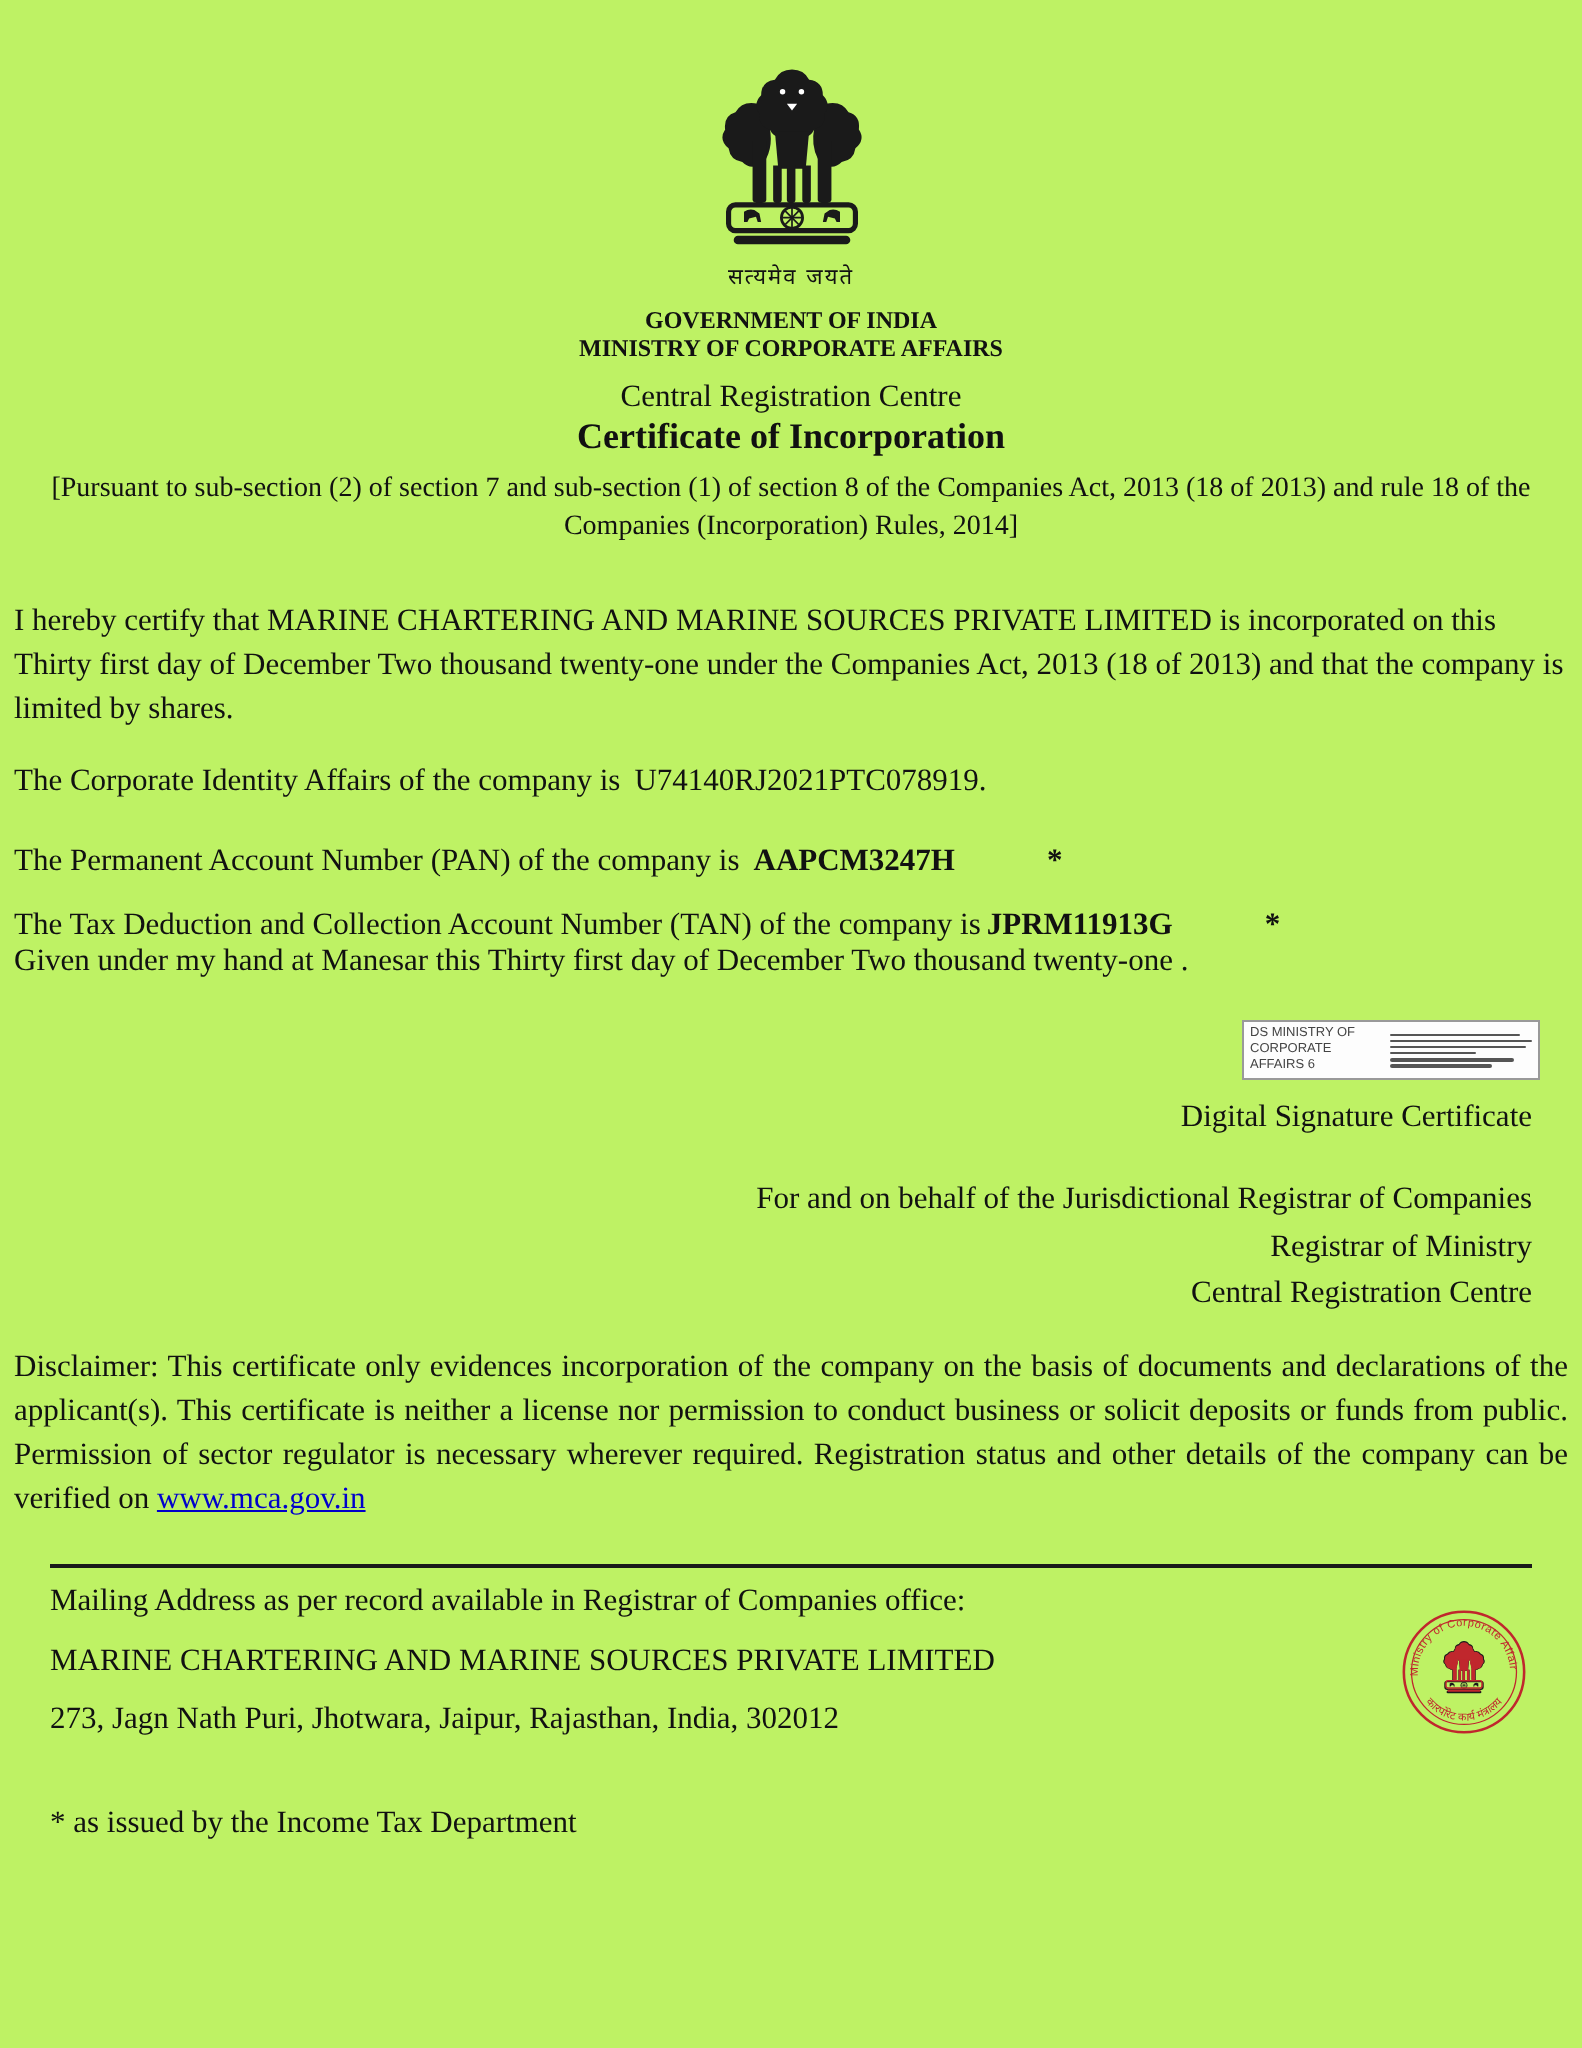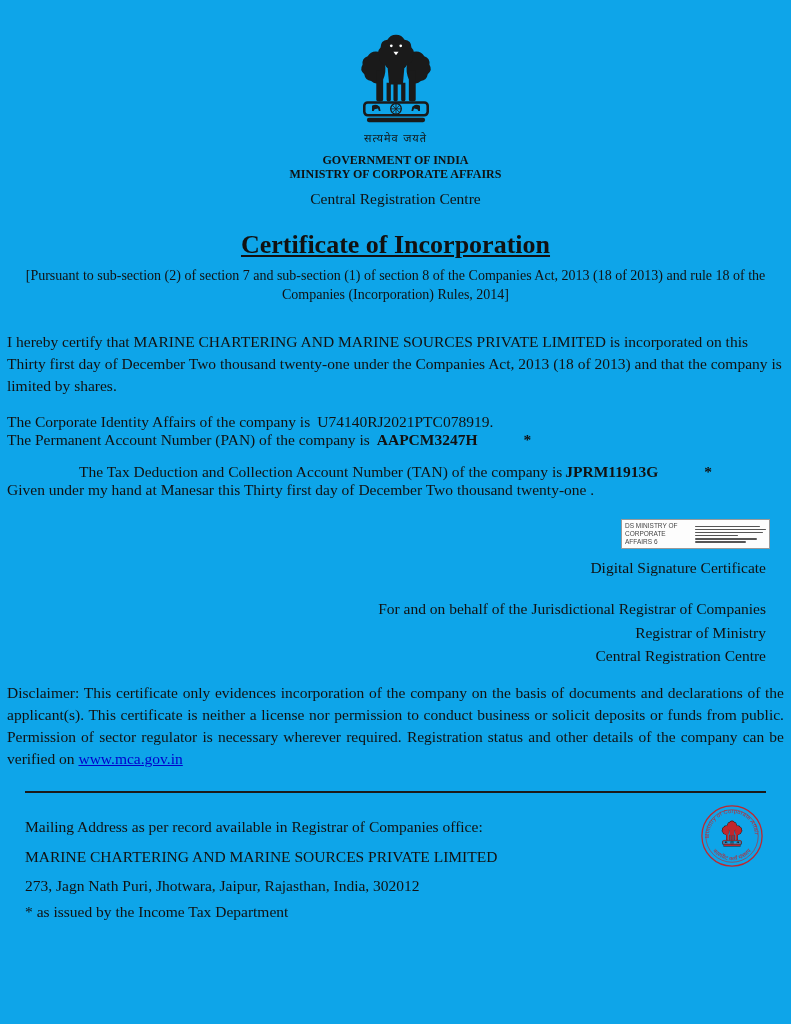--- a/index.html
+++ b/index.html
@@ -1,39 +1,39 @@
 <!DOCTYPE html>
 <html><head>
 <meta charset="utf-8">
 <style>
   * { margin:0; padding:0; box-sizing:border-box; }
   html,body { background:#ffffff; }
   .page {
     position:relative;
     width:791px; height:1024px;
-    background:#0ea5e9;
+    background:#bef264;
     color:#111;
     font-family:"Liberation Serif", serif;
     font-size:15.5px;
     overflow:hidden;
   }
   .header { text-align:center; padding-top:33px; }
   .emblem { width:92px; height:96px; display:block; margin:0 auto; }
   .motto { font-family:"DejaVu Sans", sans-serif; font-size:11px; margin-top:1px; letter-spacing:1px; }
   .gov-line { font-weight:bold; font-size:12px; line-height:1.18; }
   .gov-line.first { margin-top:8px; }
   .centre-line { font-size:15.5px; margin-top:9px; }
-  .doc-title { font-weight:bold; font-size:26px; margin-top:22px;text-decoration:underline; }
+  .doc-title { font-weight:bold; font-size:18px; margin-top:0; }
   .pursuant { font-size:14px; margin:7px auto 0 auto; max-width:745px; line-height:1.35; }
 
   .content { padding:0 7px; }
   .para { margin-top:26px; line-height:1.42; text-align:left; }
   .line-cin { margin-top:16px; }
-  .line-pan { }
-  .line-tan { margin-top:14px;text-align:center; }
+  .line-pan { margin-top:22px; }
+  .line-tan { margin-top:14px; }
   .line-given { }
   .num-plain { margin-left:7px; }
   .num-bold { font-weight:bold; margin-left:7px; }
   .num-bold.tight { margin-left:3px; }
   .asterisk-gap { margin-left:46px; font-weight:bold; }
 
   .ds-box {
     margin:20px 21px 0 auto;
     width:149px; height:30px;
     border:1px solid #999;
@@ -54,21 +54,21 @@
   .ds-micro i:nth-child(5){width:88%;} .ds-micro i:nth-child(6){width:72%;}
 
   .sig-block { text-align:right; padding-right:25px; margin-top:7px; line-height:1.5; }
   .sig-gap { height:18px; }
 
   .disclaimer { margin-top:15px; line-height:1.42; text-align:justify; }
   .mca-link { color:#0000cc; text-decoration:underline; cursor:pointer; }
 
   .rule { border:0; border-top:2px solid #1a1a1a; margin:21px 25px 0 25px; }
 
-  .mailing-heading { margin:25px 25px 0 25px; }
+  .mailing-heading { margin:8px 25px 0 25px; }
   .mailing-company { margin:12px 25px 0 25px; }
   .mailing-address { margin:11px 25px 0 25px; }
 
   .stamp { position:absolute; right:27px; top:804px; width:64px; height:64px; }
 
   .footnote { position:absolute; left:25px; top:903px; }
 </style>
 </head>
 <body>
 

